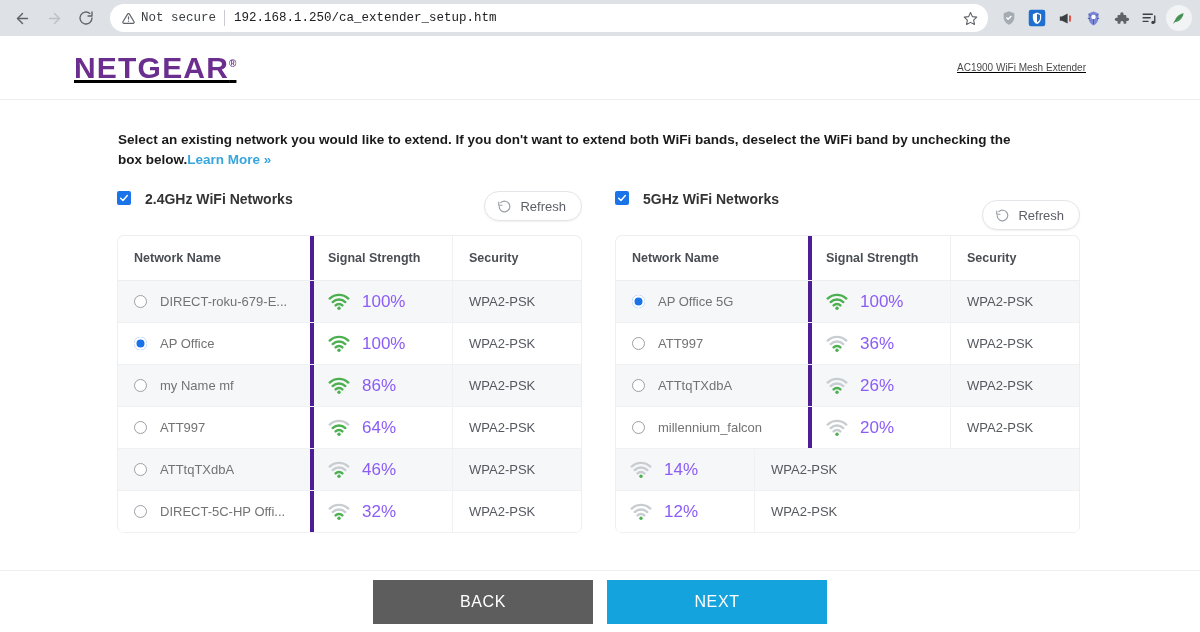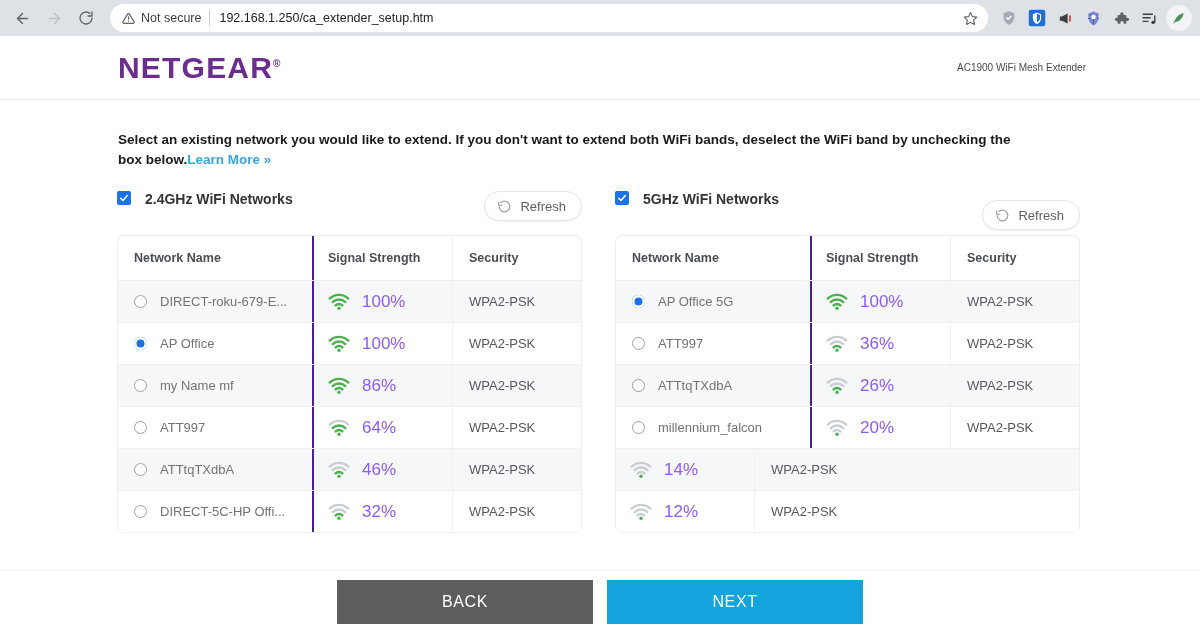--- a/index.html
+++ b/index.html
@@ -31,20 +31,21 @@
 
   .omnibox {
     flex: 1 1 auto;
     height: 28px;
     background: #ffffff;
     border-radius: 14px;
     display: flex; align-items: center;
     padding: 0 6px 0 12px;
     margin: 0 6px 0 6px;
     min-width: 0;
+    font-family: Liberation Mono, monospace;
   }
   .warn-icon { color: #5f6368; display: flex; align-items: center; margin-right: 6px; }
   .not-secure {
     font-size: 12.5px; color: #3c4043;
     white-space: nowrap;
     padding-right: 8px;
   }
   .omni-sep {
     width: 1px; height: 16px; background: #c8ccd0;
     margin-right: 9px; flex: 0 0 auto;
@@ -72,21 +73,22 @@
   .page {
     position: absolute; top: 36px; left: 0;
     width: 1200px; height: 596px;
     background: #ffffff;
   }
   .app-header {
     height: 64px;
     border-bottom: 1px solid #eceff1;
     display: flex; align-items: center;
     justify-content: space-between;
-    padding: 0 114px 0 118px;
+    padding: 0 114px 0 74px;
+    text-decoration: underline;
   }
   .logo {
     font-size: 30px; font-weight: bold;
     color: #6b2d8e;
     letter-spacing: 1.2px;
     position: relative;
     font-family: "Liberation Sans", sans-serif;
   }
   .logo sup { font-size: 10px; vertical-align: super; letter-spacing: 0; }
   .model-name {
@@ -158,21 +160,21 @@
     display: flex; align-items: center;
     height: 42px;
     border-bottom: 1px solid #f0f1f3;
   }
   .row.header { height: 45px; border-bottom: 1px solid #eceef0; }
   .row.alt { background: #f6f7f8; }
   .cell-name {
     width: 196px; flex: 0 0 196px;
     display: flex; align-items: center;
     padding-left: 16px;
-    border-right: 2px solid #4c1d95;
+    border-right: 4px solid #4c1d95;
     height: 100%;
   }
   .cell-signal {
     width: 139px; flex: 0 0 139px;
     display: flex; align-items: center;
     padding-left: 14px;
     border-right: 1px solid #f0f1f3;
     height: 100%;
     gap: 12px;
   }
@@ -212,21 +214,21 @@
   
   .footer {
     position: absolute; left: 0; bottom: 0;
     width: 1200px; height: 62px;
     background: #ffffff;
     border-top: 1px solid #eceff1;
     display: flex; align-items: center; justify-content: center;
     gap: 14px;
   }
   .btn-back, .btn-next {
-    width: 256px; height: 44px;
+    width: 220px; height: 44px;
     display: flex; align-items: center; justify-content: center;
     font-size: 16px; color: #ffffff;
     letter-spacing: 0.6px;
     text-align: right;
   }
   .btn-back { background: #5d5d5d; }
   .btn-next { background: #14a3dc; }
 </style>
 </head>
 <body>

